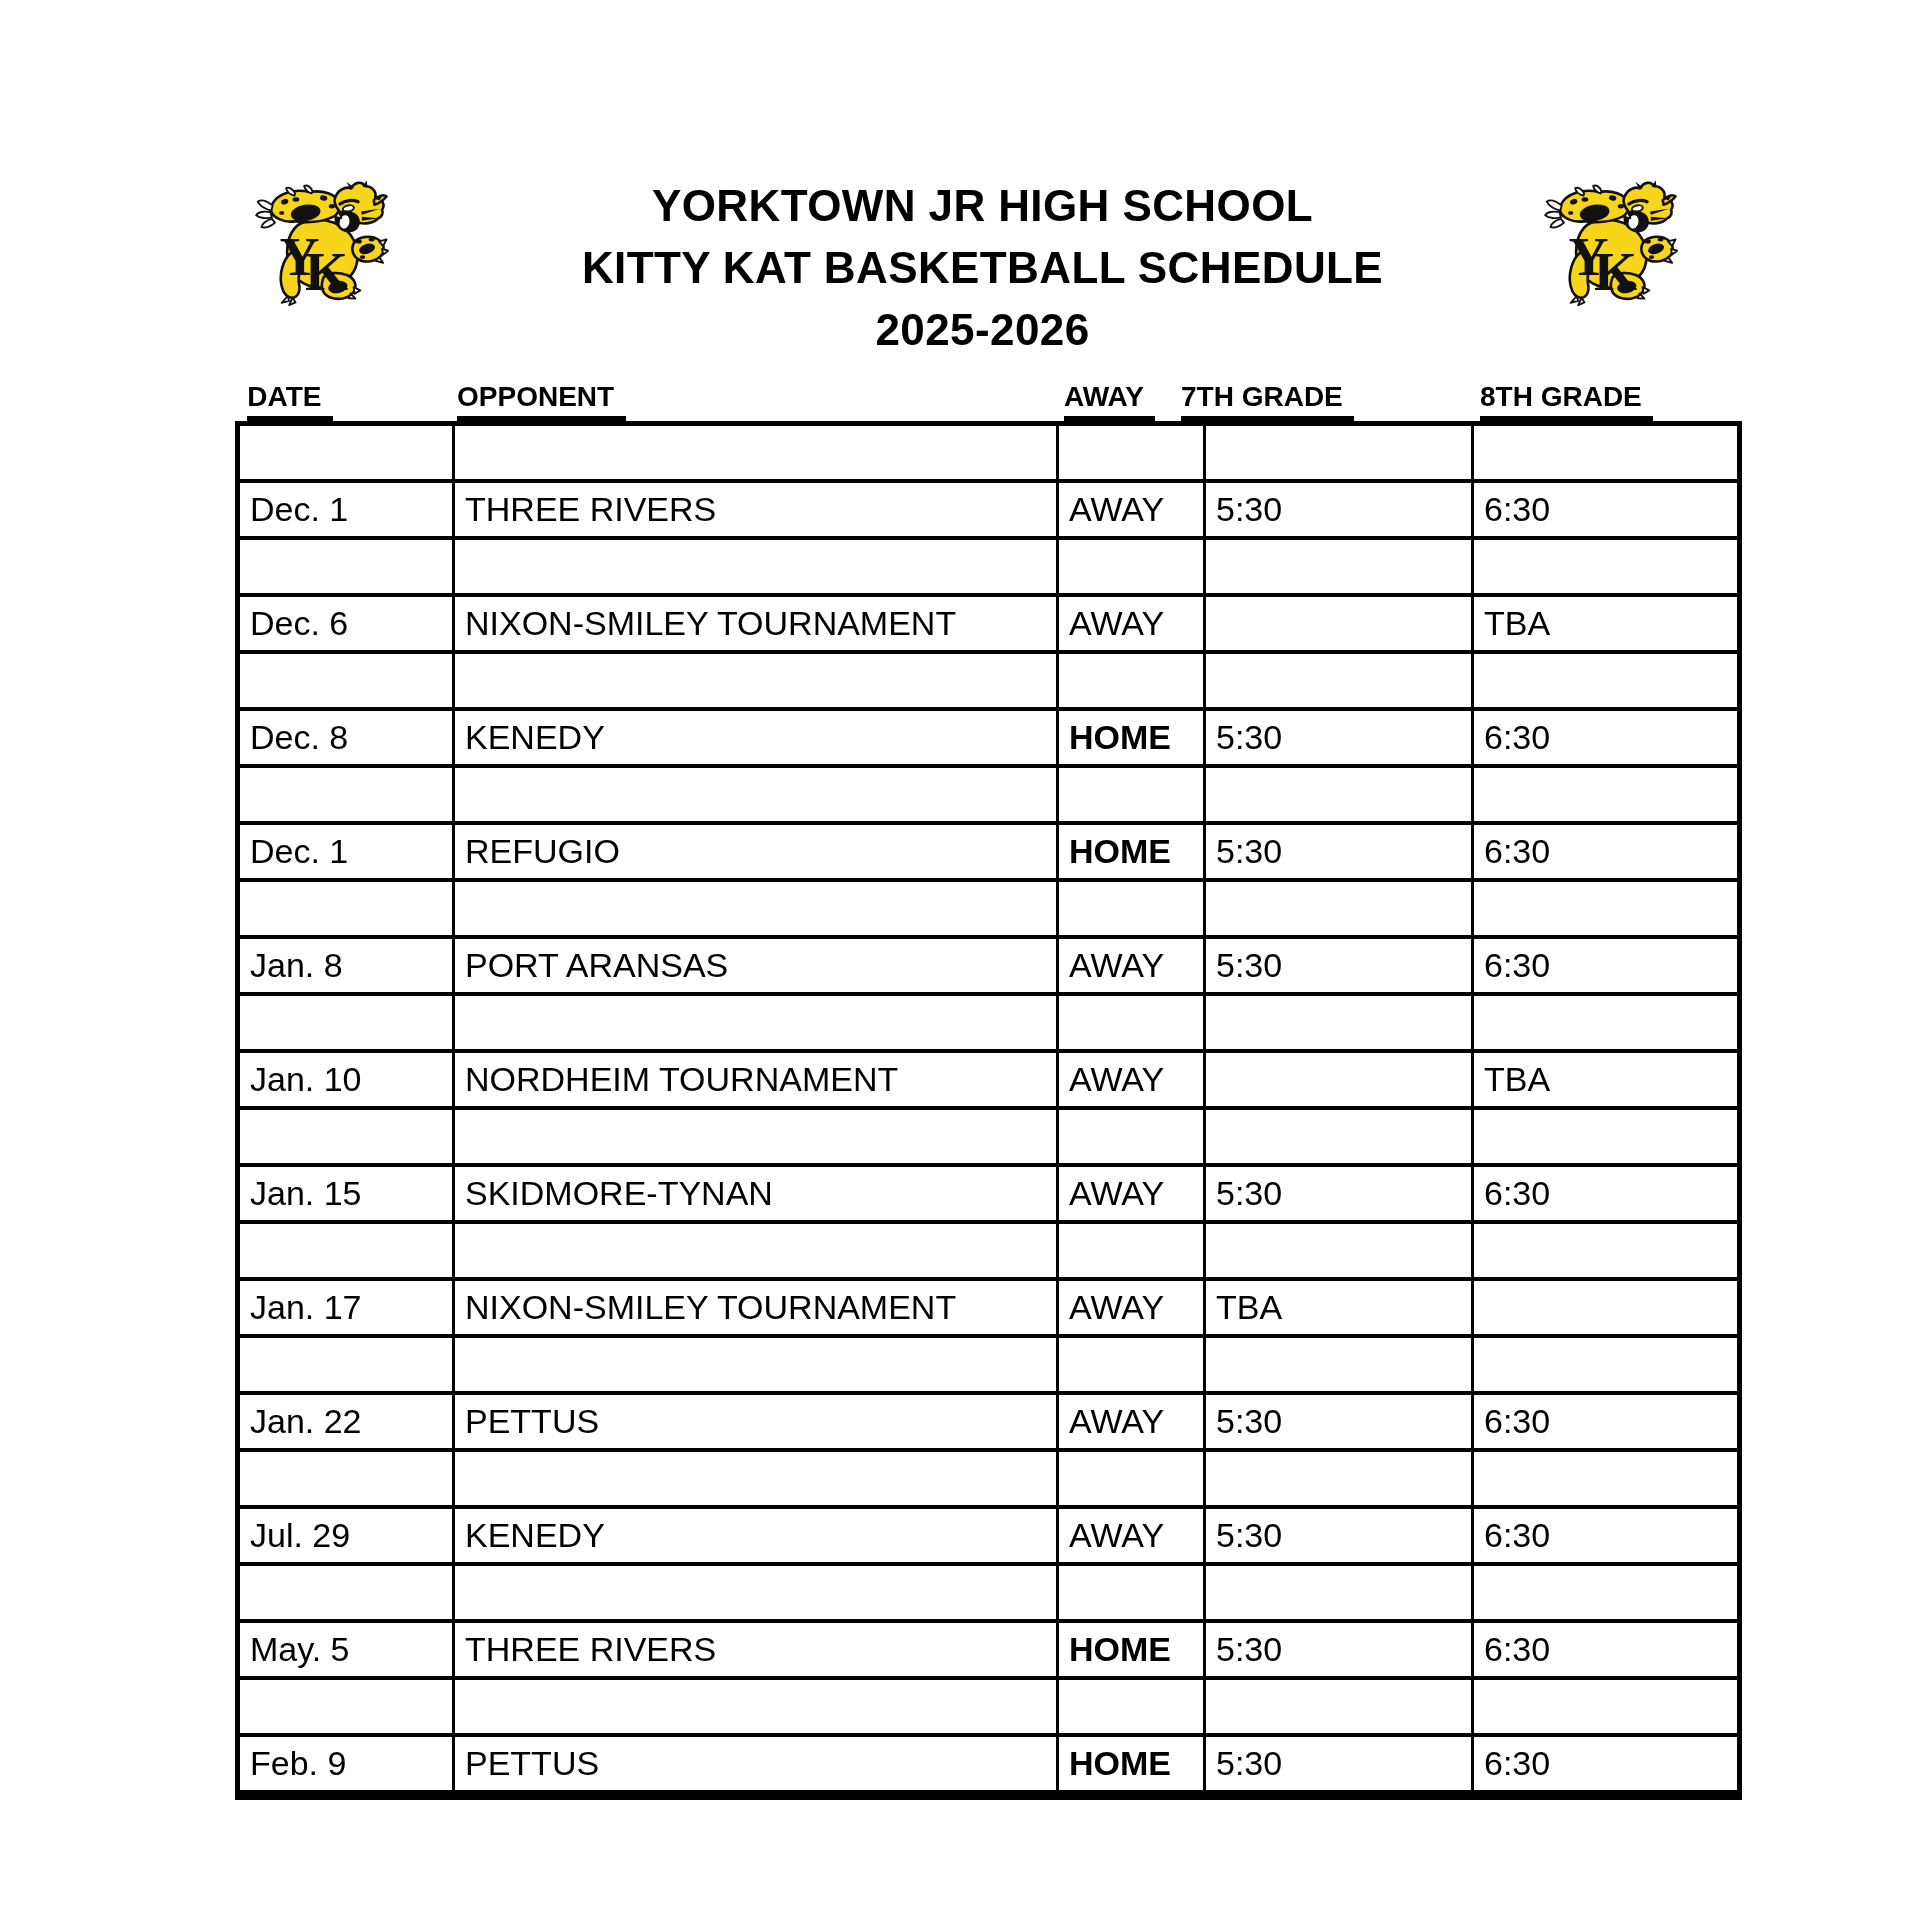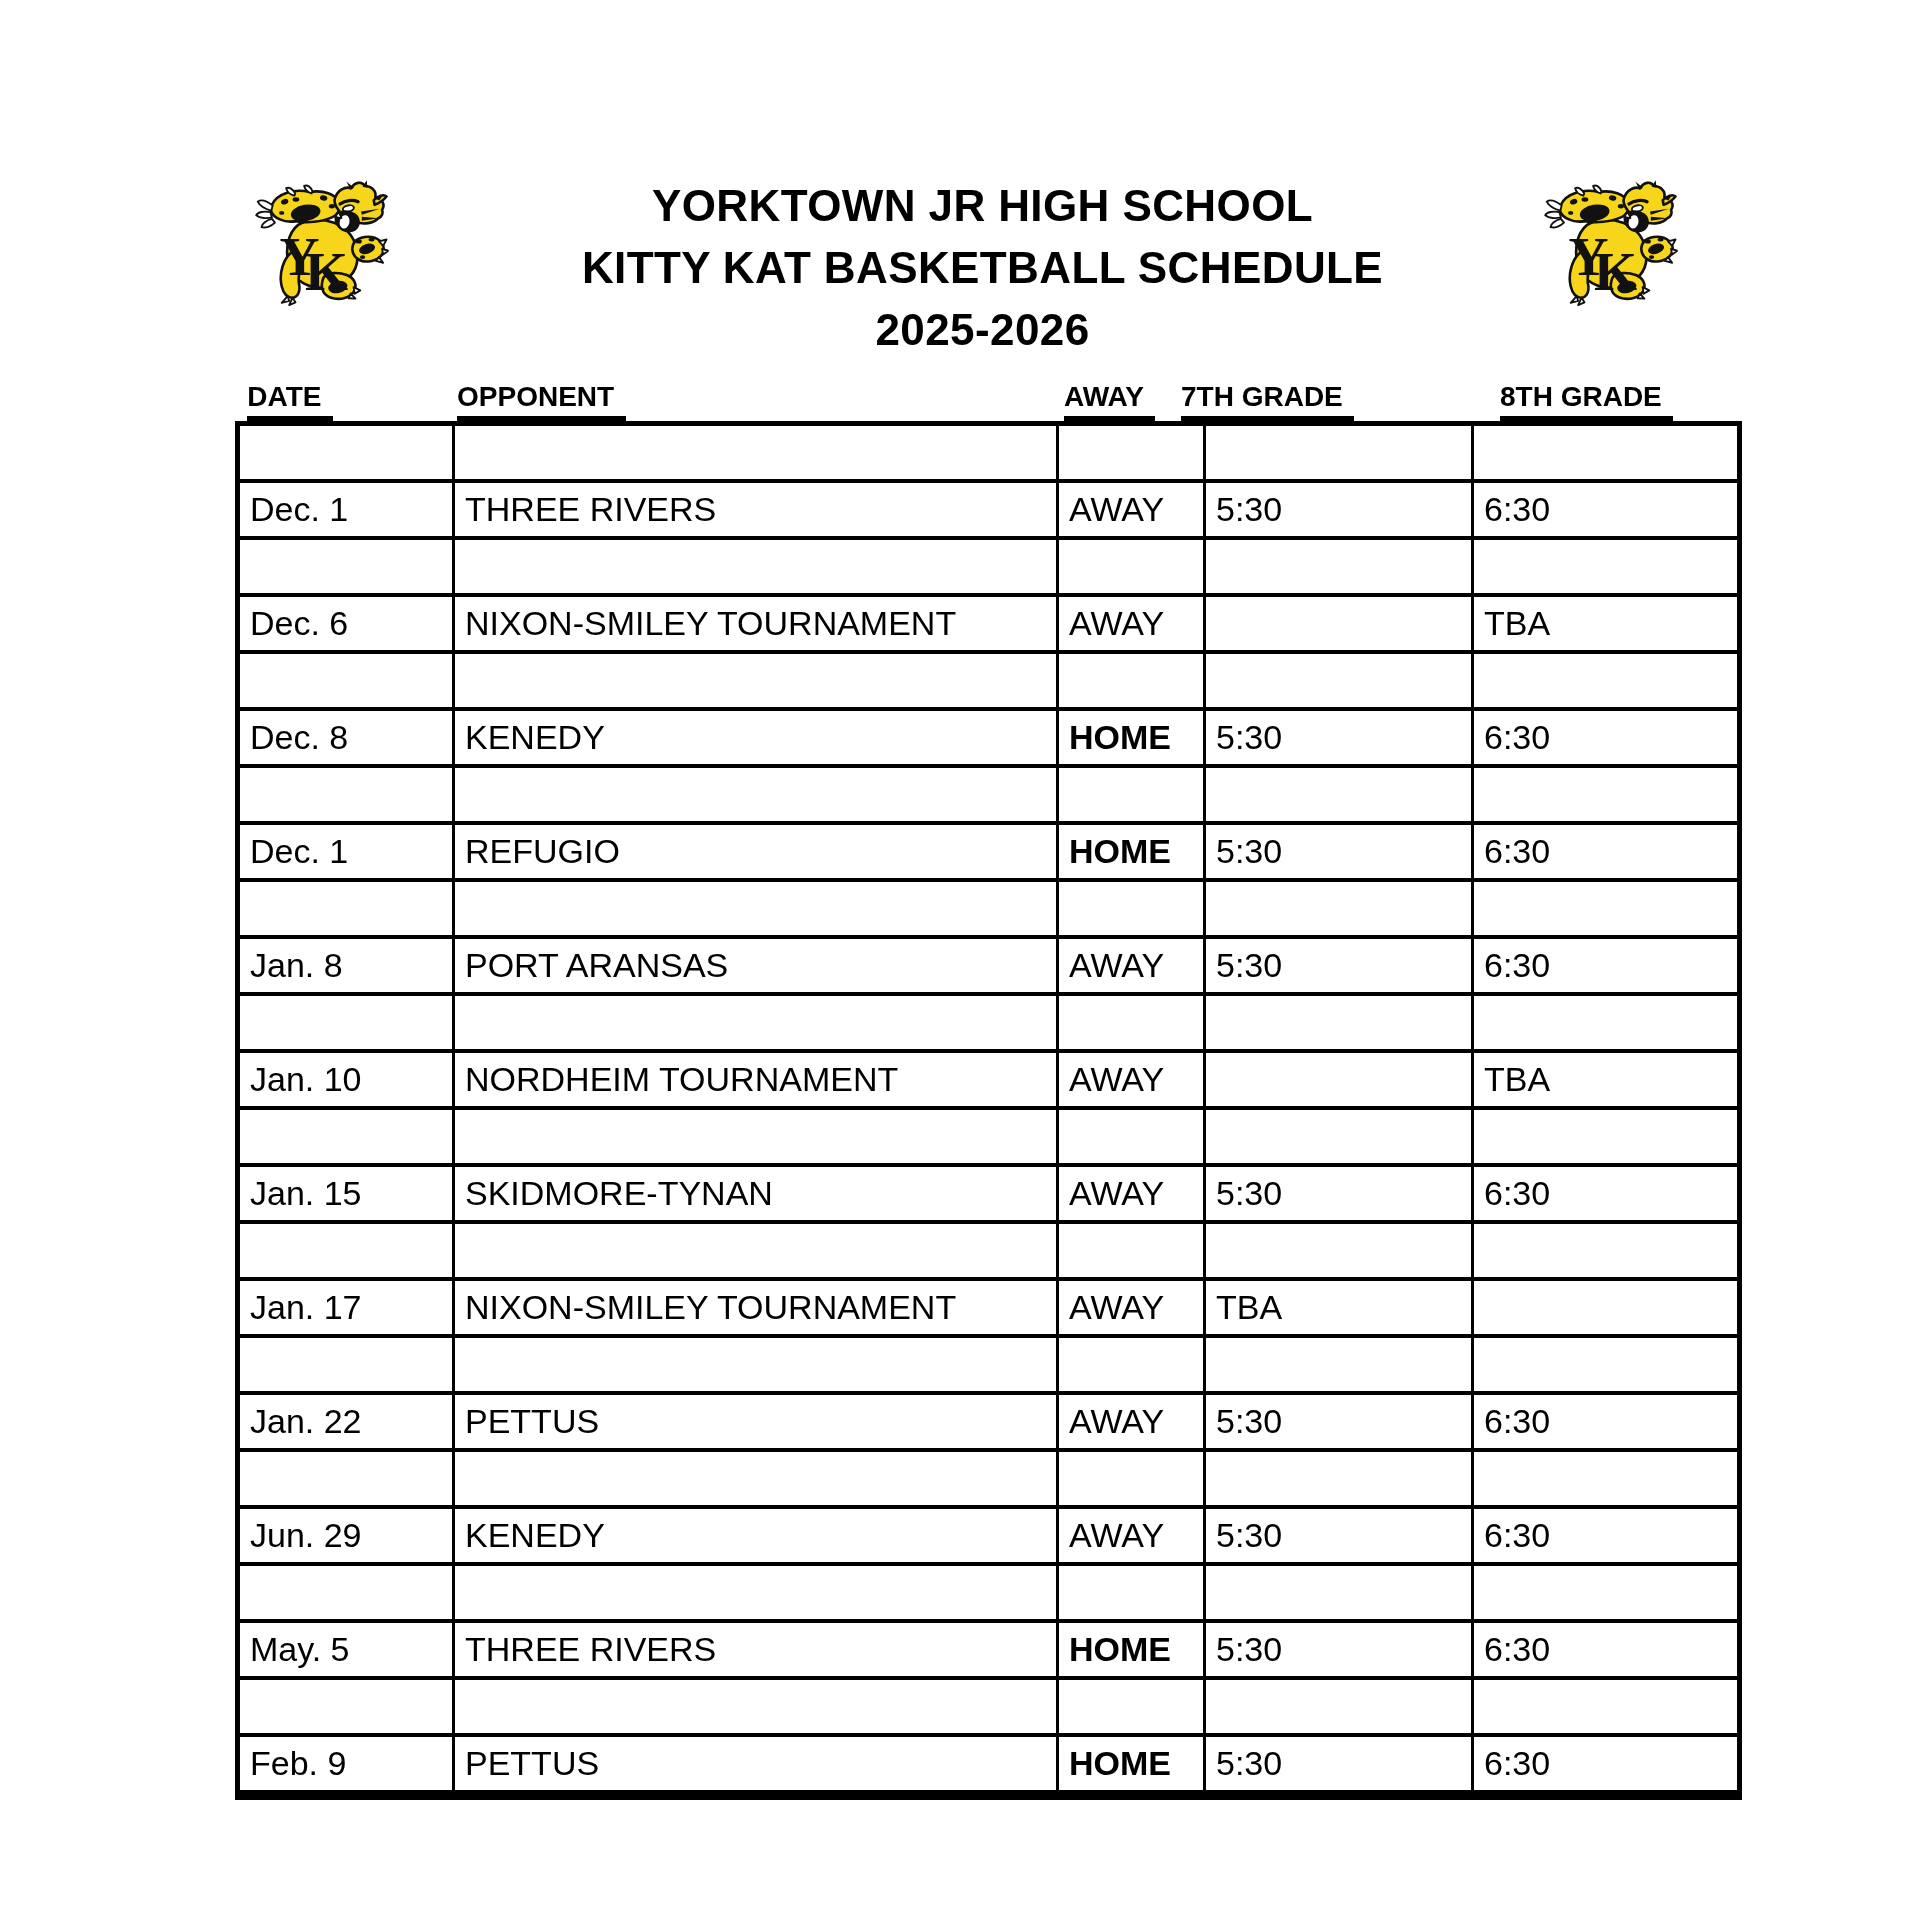--- a/index.html
+++ b/index.html
@@ -26,21 +26,21 @@
   .content{position:absolute;left:235px;top:0;width:1502px;height:2542px;}
   
   .colheads{position:absolute;top:368px;left:0;width:1502px;height:53px;
     font-weight:bold;font-size:28px;}
   .ch{position:absolute;bottom:0;padding:0 11.6px 3.1px 0;
     border-bottom:5.4px solid #000;white-space:nowrap;}
   .ch-date{left:12.3px;}
   .ch-opp{left:222px;}
   .ch-site{left:829px;}
   .ch-g7{left:946px;}
-  .ch-g8{left:1245px;margin-left:20px;}
+  .ch-g8{left:1245px;}
   
   table.sched{
     position:absolute;top:421px;left:0;
     width:1502px;table-layout:fixed;border-collapse:collapse;
     border:5.4px solid #000;border-bottom-width:10px;
   }
   table.sched td{
     border:3.5px solid #000;border-top-width:4.6px;border-bottom-width:4.6px;
     height:53px;
     padding:0 0 0 10px;
@@ -273,21 +273,21 @@
             <td>6:30</td>
           </tr>
           <tr>
             <td></td>
             <td></td>
             <td></td>
             <td></td>
             <td></td>
           </tr>
           <tr>
-            <td>Jun. 29</td>
+            <td>Jul. 29</td>
             <td>KENEDY</td>
             <td>AWAY</td>
             <td>5:30</td>
             <td>6:30</td>
           </tr>
           <tr>
             <td></td>
             <td></td>
             <td></td>
             <td></td>

